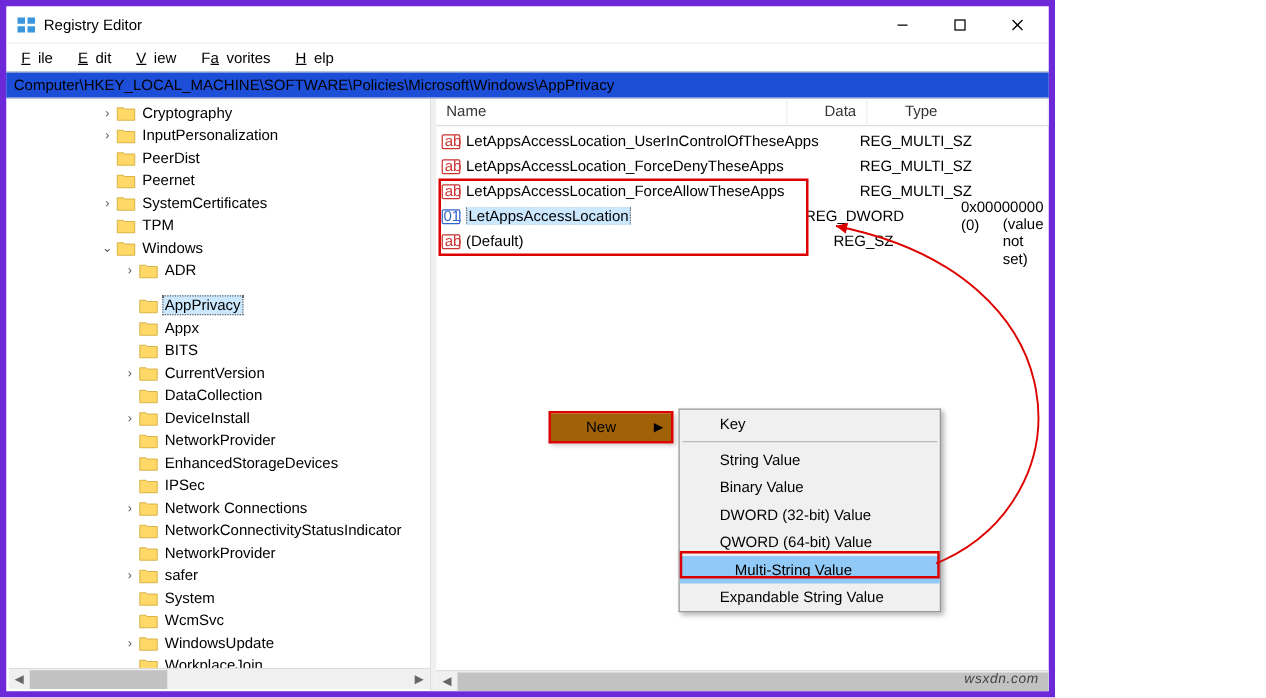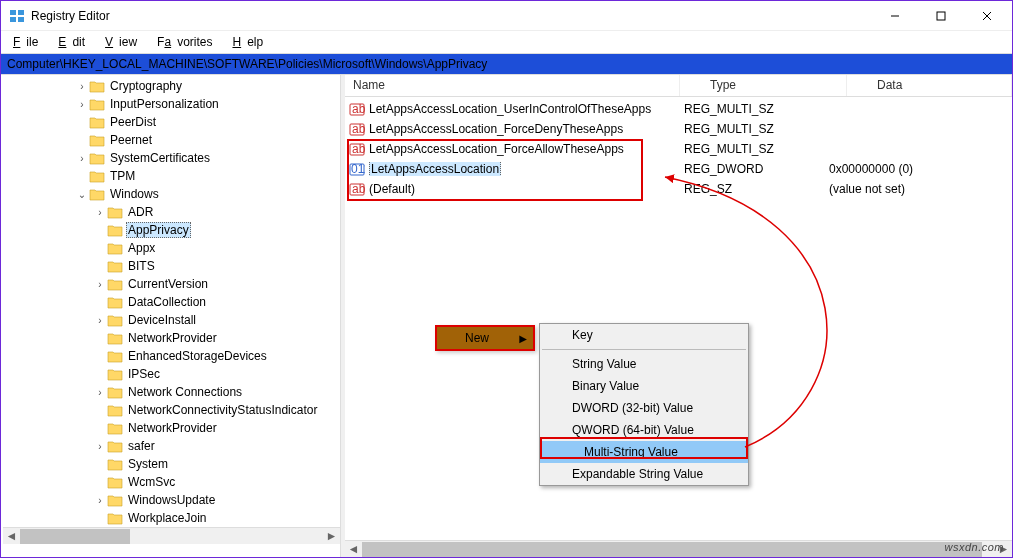--- a/index.html
+++ b/index.html
@@ -1,17 +1,17 @@
 <!DOCTYPE html>
 <html><head>
 <meta charset="utf-8">
 <style>
 * { box-sizing: border-box; margin: 0; padding: 0; font-family: "Segoe UI", Tahoma, sans-serif; font-size: 12px; }
 html, body { height: 100%; overflow: hidden; background: #fff; }
-.window { width: 1013px; height: 558px; border: 1px solid #6d28d9; display: flex; flex-direction: column; background: #fff; position: relative; }
+.window { width: 844px; height: 558px; border: 5px solid #6d28d9; display: flex; flex-direction: column; background: #fff; position: relative; }
 .titlebar { height: 30px; display: flex; align-items: center; padding: 0 2px 0 8px; border-bottom: 1px solid #eee; }
 .titlebar-icon { width: 16px; height: 16px; margin-right: 6px; }
 .title-text { flex: 1; font-size: 12px; }
 .winbtns { display: flex; }
 .winbtn { width: 46px; height: 30px; display: flex; align-items: center; justify-content: center; }
 .menubar { height: 22px; display: flex; align-items: center; padding: 0 6px; gap: 2px; }
 .menubar span { padding: 2px 6px; }
 .menubar span u { text-decoration: underline; }
 .addressbar { height: 22px; border-top: 1px solid #ddd; border-bottom: 1px solid #ddd; display: flex; align-items: center; padding: 0 6px; font-size: 12px; background:#1d4ed8; }
 .body { flex: 1; display: flex; overflow: hidden; }
@@ -181,21 +181,21 @@
             <div class="tree-row">
               <span class="twisty">›</span>
               <span class="folder">
                 <svg width="16" height="14" viewBox="0 0 16 14">
                   <path d="M1 3 h5 l1 1 h8 v9 h-14 z" fill="#ffd867" stroke="#c9a227" stroke-width=".6"></path>
                 </svg>
               </span>
               <span class="label">ADR</span>
             </div>
           </li>
-          <li style="padding-left: 90px;">
+          <li style="padding-left: 90px; margin-top: 10px;">
             <div class="tree-row selected">
               <span class="twisty"></span>
               <span class="folder">
                 <svg width="16" height="14" viewBox="0 0 16 14">
                   <path d="M1 3 h5 l1 1 h8 v9 h-14 z" fill="#ffd867" stroke="#c9a227" stroke-width=".6"></path>
                 </svg>
               </span>
               <span class="label">AppPrivacy</span>
             </div>
           </li>
@@ -383,22 +383,22 @@
           </div>
         <div class="sbtn">►</div>
       </div>
     </div>
 
     <div class="splitter"></div>
 
     <div class="list-pane">
       <div class="list-header">
         <div class="col col-name">Name</div>
+        <div class="col col-data">Data</div>
         <div class="col col-type">Type</div>
-        <div class="col col-data">Data</div>
       </div>
       <div class="list-body" id="list-body">
 
         <div class="list-row" style="position: relative;">
             <span class="vicon">
               <svg width="16" height="16">
                 <rect x="1" y="3" width="14" height="11" rx="1" fill="#fff" stroke="#c33"></rect>
                 <text x="3" y="12" font-size="8" fill="#c33" font-family="Tahoma">ab</text>
               </svg>
             </span>

